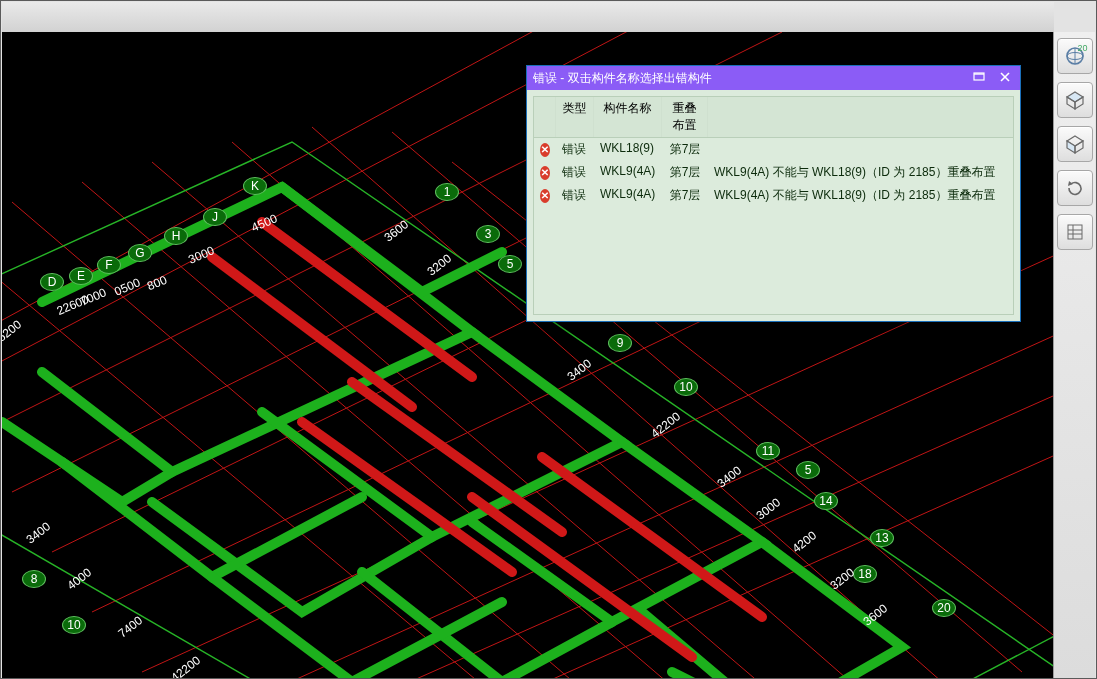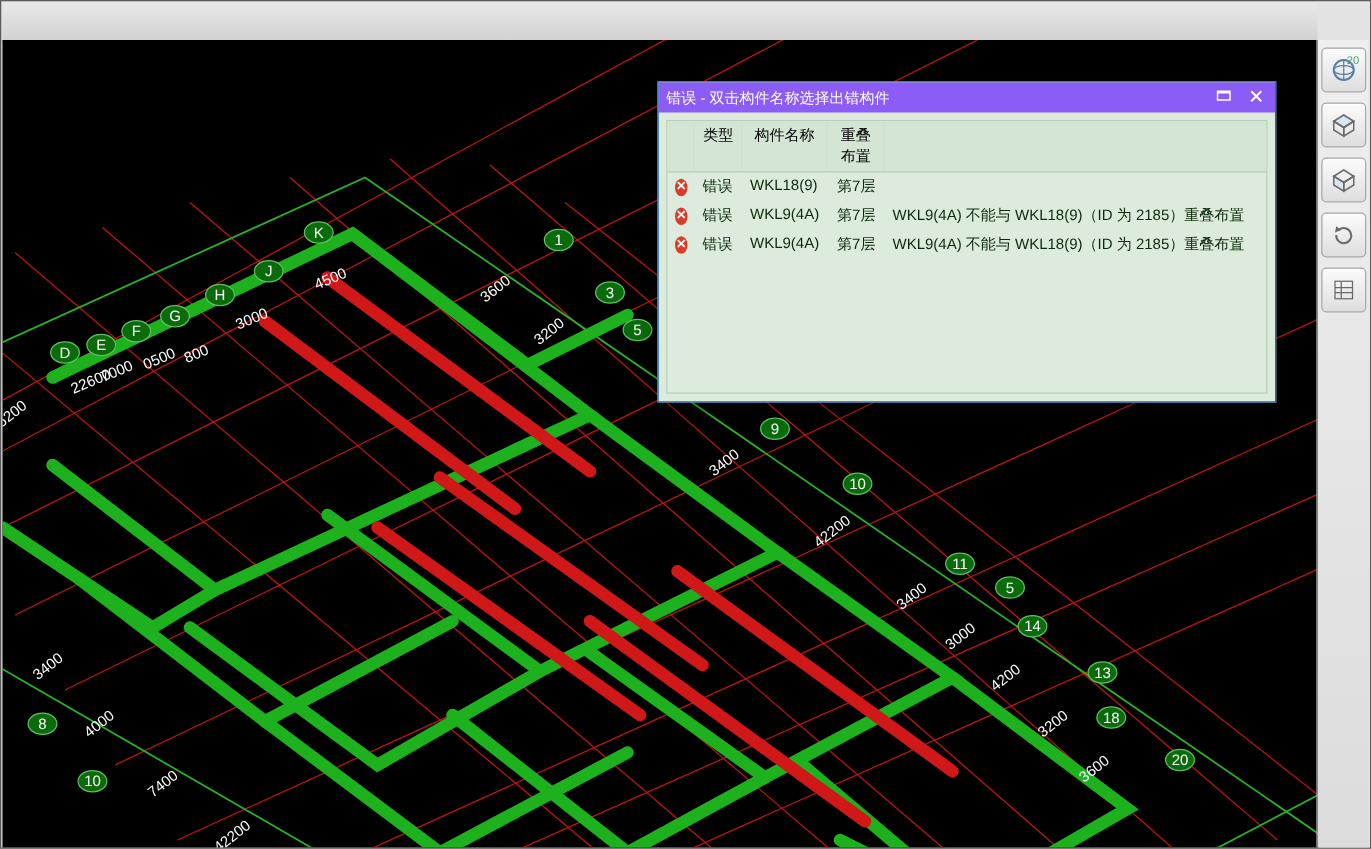--- a/index.html
+++ b/index.html
@@ -110,21 +110,21 @@
           <div class="gl" style="left: 126px; top: 212px;">G</div>
           <div class="gl" style="left: 95px; top: 224px;">F</div>
           <div class="gl" style="left: 67px; top: 235px;">E</div>
           <div class="gl" style="left: 38px; top: 241px;">D</div>
           <div class="gl" style="left: 606px; top: 302px;">9</div>
           <div class="gl" style="left: 672px; top: 346px;">10</div>
           <div class="gl" style="left: 754px; top: 410px;">11</div>
           <div class="gl" style="left: 794px; top: 429px;">5</div>
           <div class="gl" style="left: 812px; top: 460px;">14</div>
           <div class="gl" style="left: 868px; top: 497px;">13</div>
-          <div class="gl" style="left: 875px; top: 533px;">18</div>
+          <div class="gl" style="left: 851px; top: 533px;">18</div>
           <div class="gl" style="left: 930px; top: 567px;">20</div>
           <div class="gl" style="left: 20px; top: 538px;">8</div>
           <div class="gl" style="left: 60px; top: 584px;">10</div>
         </div>
       <div id="dim-layer">
           <div class="dim" style="left: 249px; top: 184px; transform: rotate(-23deg);">4500</div>
           <div class="dim" style="left: 186px; top: 216px; transform: rotate(-23deg);">3000</div>
           <div class="dim" style="left: 112px; top: 248px; transform: rotate(-23deg);">0500</div>
           <div class="dim" style="left: 78px; top: 258px; transform: rotate(-23deg);">7000</div>
           <div class="dim" style="left: 54px; top: 266px; transform: rotate(-23deg);">22600</div>

